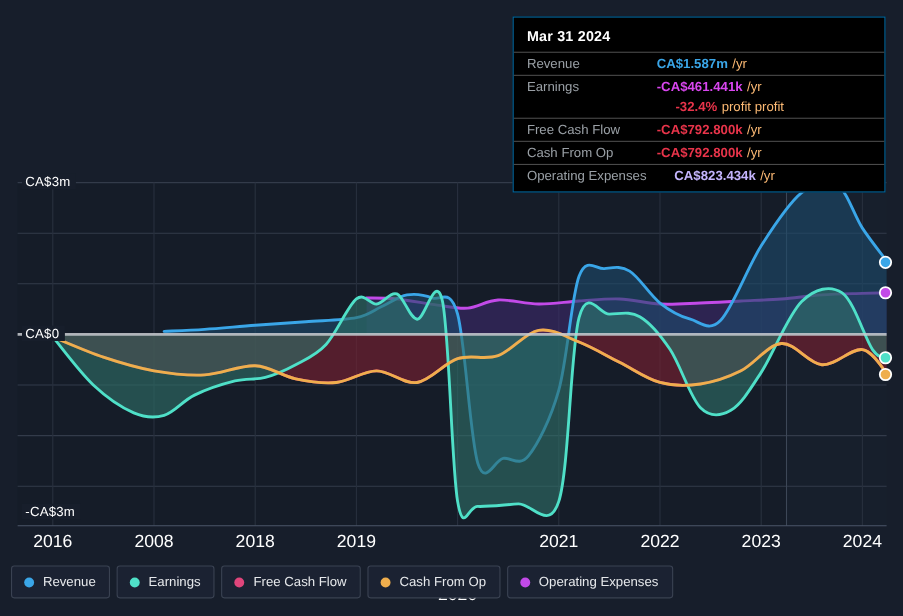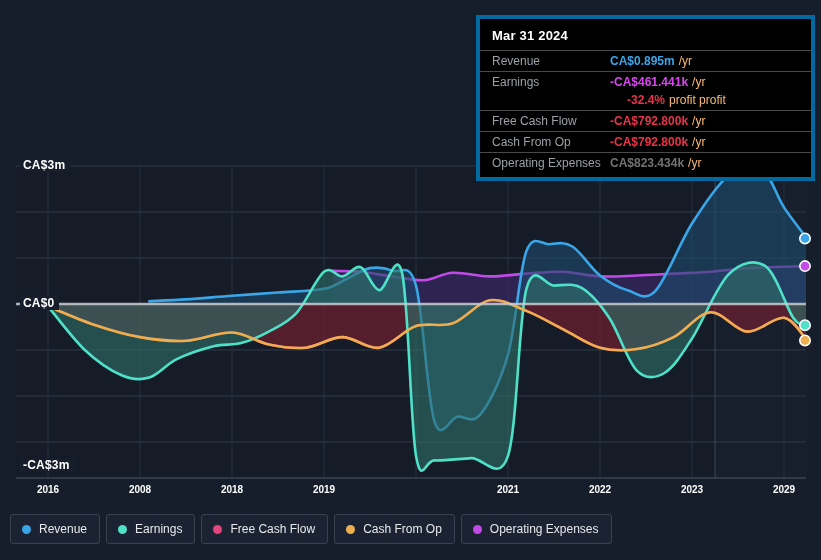--- a/index.html
+++ b/index.html
@@ -5,50 +5,50 @@
   * { box-sizing: border-box; margin: 0; padding: 0; }
   html, body {
     width: 821px; height: 560px;
     background: #171e2b;
     font-family: "Liberation Sans", sans-serif;
     overflow: hidden;
   }
   #root { position: relative; width: 821px; height: 560px; background: #171e2b; }
 
   
-  #chart-surface { position: absolute; left: 0; top: 0; width: 821px; height: 500px; font-weight: bold; }
+  #chart-surface { position: absolute; left: 0; top: 0; width: 821px; height: 500px; }
   #chart-svg { position: absolute; left: 0; top: 0; }
 
   
   .y-axis-label {
     position: absolute;
     color: #ffffff;
     font-size: 12px;
     letter-spacing: .2px;
     white-space: nowrap;
     background: #171e2b;
     padding: 0 5px 0 3px;
     z-index: 6;
   }
   .x-axis-label {
     position: absolute;
     color: #ffffff;
-    font-size: 10px;
+    font-size: 16px;
     transform: translateX(-50%);
     white-space: nowrap;
     z-index: 6;
   }
 
   
   #tooltip {
     position: absolute;
-    left: 476px; top: 15px;
+    left: 466px; top: 15px;
     width: 339px;
     background: #000000;
-    border: 4px solid #0369a1;
+    border: 1px solid #0369a1;
     z-index: 30;
     padding: 8px 0 4px 0;
   }
   #tooltip .tt-title {
     color: #ffffff;
     font-size: 13px;
     font-weight: bold;
     padding: 1px 12px 7px 12px;
     letter-spacing: .2px;
   }
@@ -142,29 +142,29 @@
       <div class="y-axis-label" style="left: 20px; top: 296px;">CA$0</div>
       <div class="y-axis-label" style="left: 20px; top: 458px;">-CA$3m</div>
       <div class="x-axis-label" style="left: 48px; top: 484px;">2016</div>
       <div class="x-axis-label" style="left: 140px; top: 484px;">2008</div>
       <div class="x-axis-label" style="left: 232px; top: 484px;">2018</div>
       <div class="x-axis-label" style="left: 324px; top: 484px;">2019</div>
       <div class="x-axis-label" style="left: 416px; top: 484px; margin-top: 48px;">2020</div>
       <div class="x-axis-label" style="left: 508px; top: 484px;">2021</div>
       <div class="x-axis-label" style="left: 600px; top: 484px;">2022</div>
       <div class="x-axis-label" style="left: 692px; top: 484px;">2023</div>
-      <div class="x-axis-label" style="left: 784px; top: 484px;">2029</div>
+      <div class="x-axis-label" style="left: 784px; top: 484px;">2024</div>
     </div>
 
 <div id="tooltip">
   <div class="tt-title">Mar 31 2024</div>
   <div id="tooltip-rows">
         <div class="tt-row">
           <span class="tt-label">Revenue</span>
-          <span class="tt-value" style="color: rgb(58, 166, 232);">CA$0.895m</span>
+          <span class="tt-value" style="color: rgb(58, 166, 232);">CA$1.587m</span>
           <span class="tt-suffix">/yr</span>
         </div>
         <div class="tt-row">
           <span class="tt-label">Earnings</span>
           <span class="tt-value" style="color: #d946ef;">-CA$461.441k</span>
           <span class="tt-suffix">/yr</span>
         </div>
         <div class="tt-row no-rule">
           <span class="tt-label"></span>
           <span class="tt-value" style="color: rgb(232, 52, 74);">-32.4%</span>
@@ -175,21 +175,21 @@
           <span class="tt-value" style="color: rgb(232, 52, 74);">-CA$792.800k</span>
           <span class="tt-suffix">/yr</span>
         </div>
         <div class="tt-row">
           <span class="tt-label">Cash From Op</span>
           <span class="tt-value" style="color: rgb(232, 52, 74);">-CA$792.800k</span>
           <span class="tt-suffix">/yr</span>
         </div>
         <div class="tt-row">
           <span class="tt-label">Operating Expenses</span>
-          <span class="tt-value" style="color: #737373;">CA$823.434k</span>
+          <span class="tt-value" style="color: #c4b5fd; margin-left: 16px;">CA$823.434k</span>
           <span class="tt-suffix">/yr</span>
         </div>
       </div>
 </div>
 
 <div id="legend">
       <div class="legend-item">
         <span class="legend-dot" style="background: rgb(58, 166, 232);"></span>
         <span class="legend-text">Revenue</span>
       </div>

